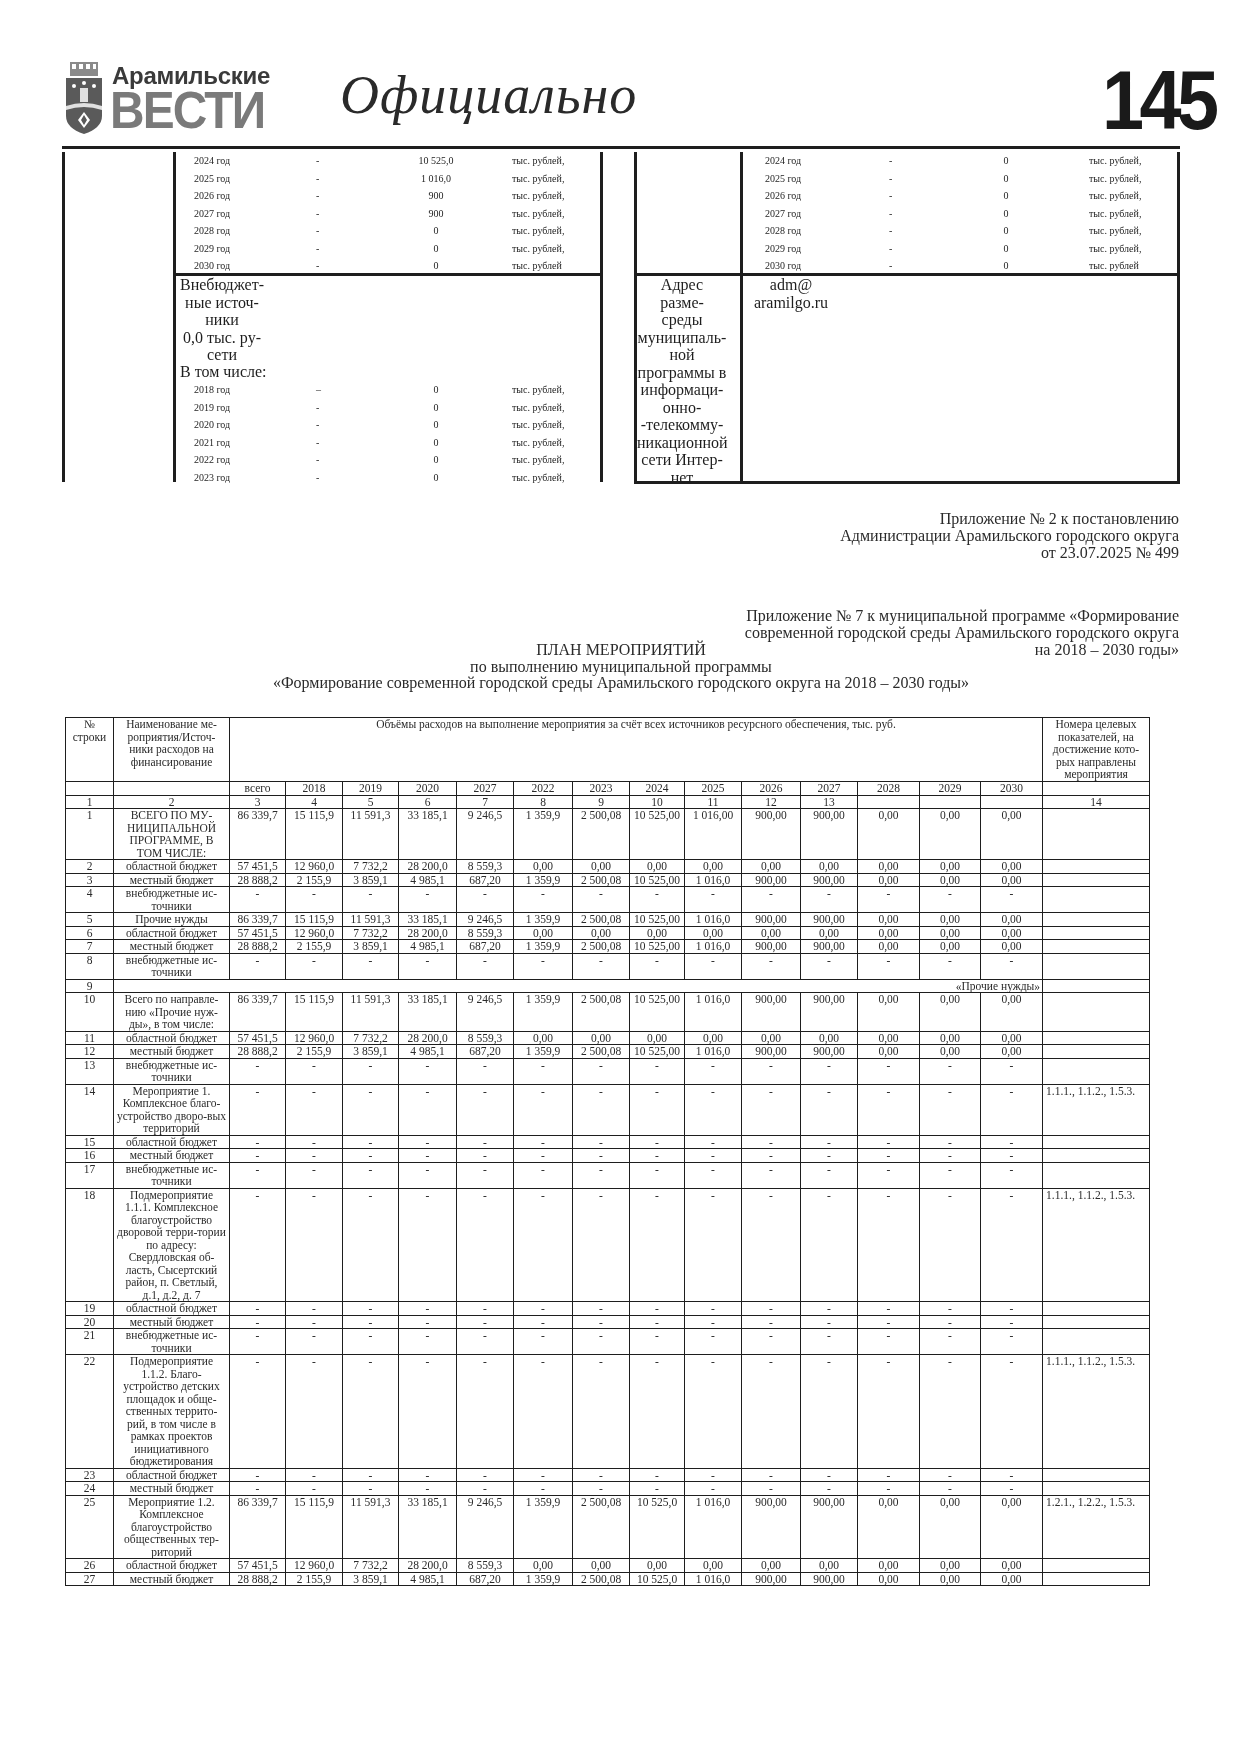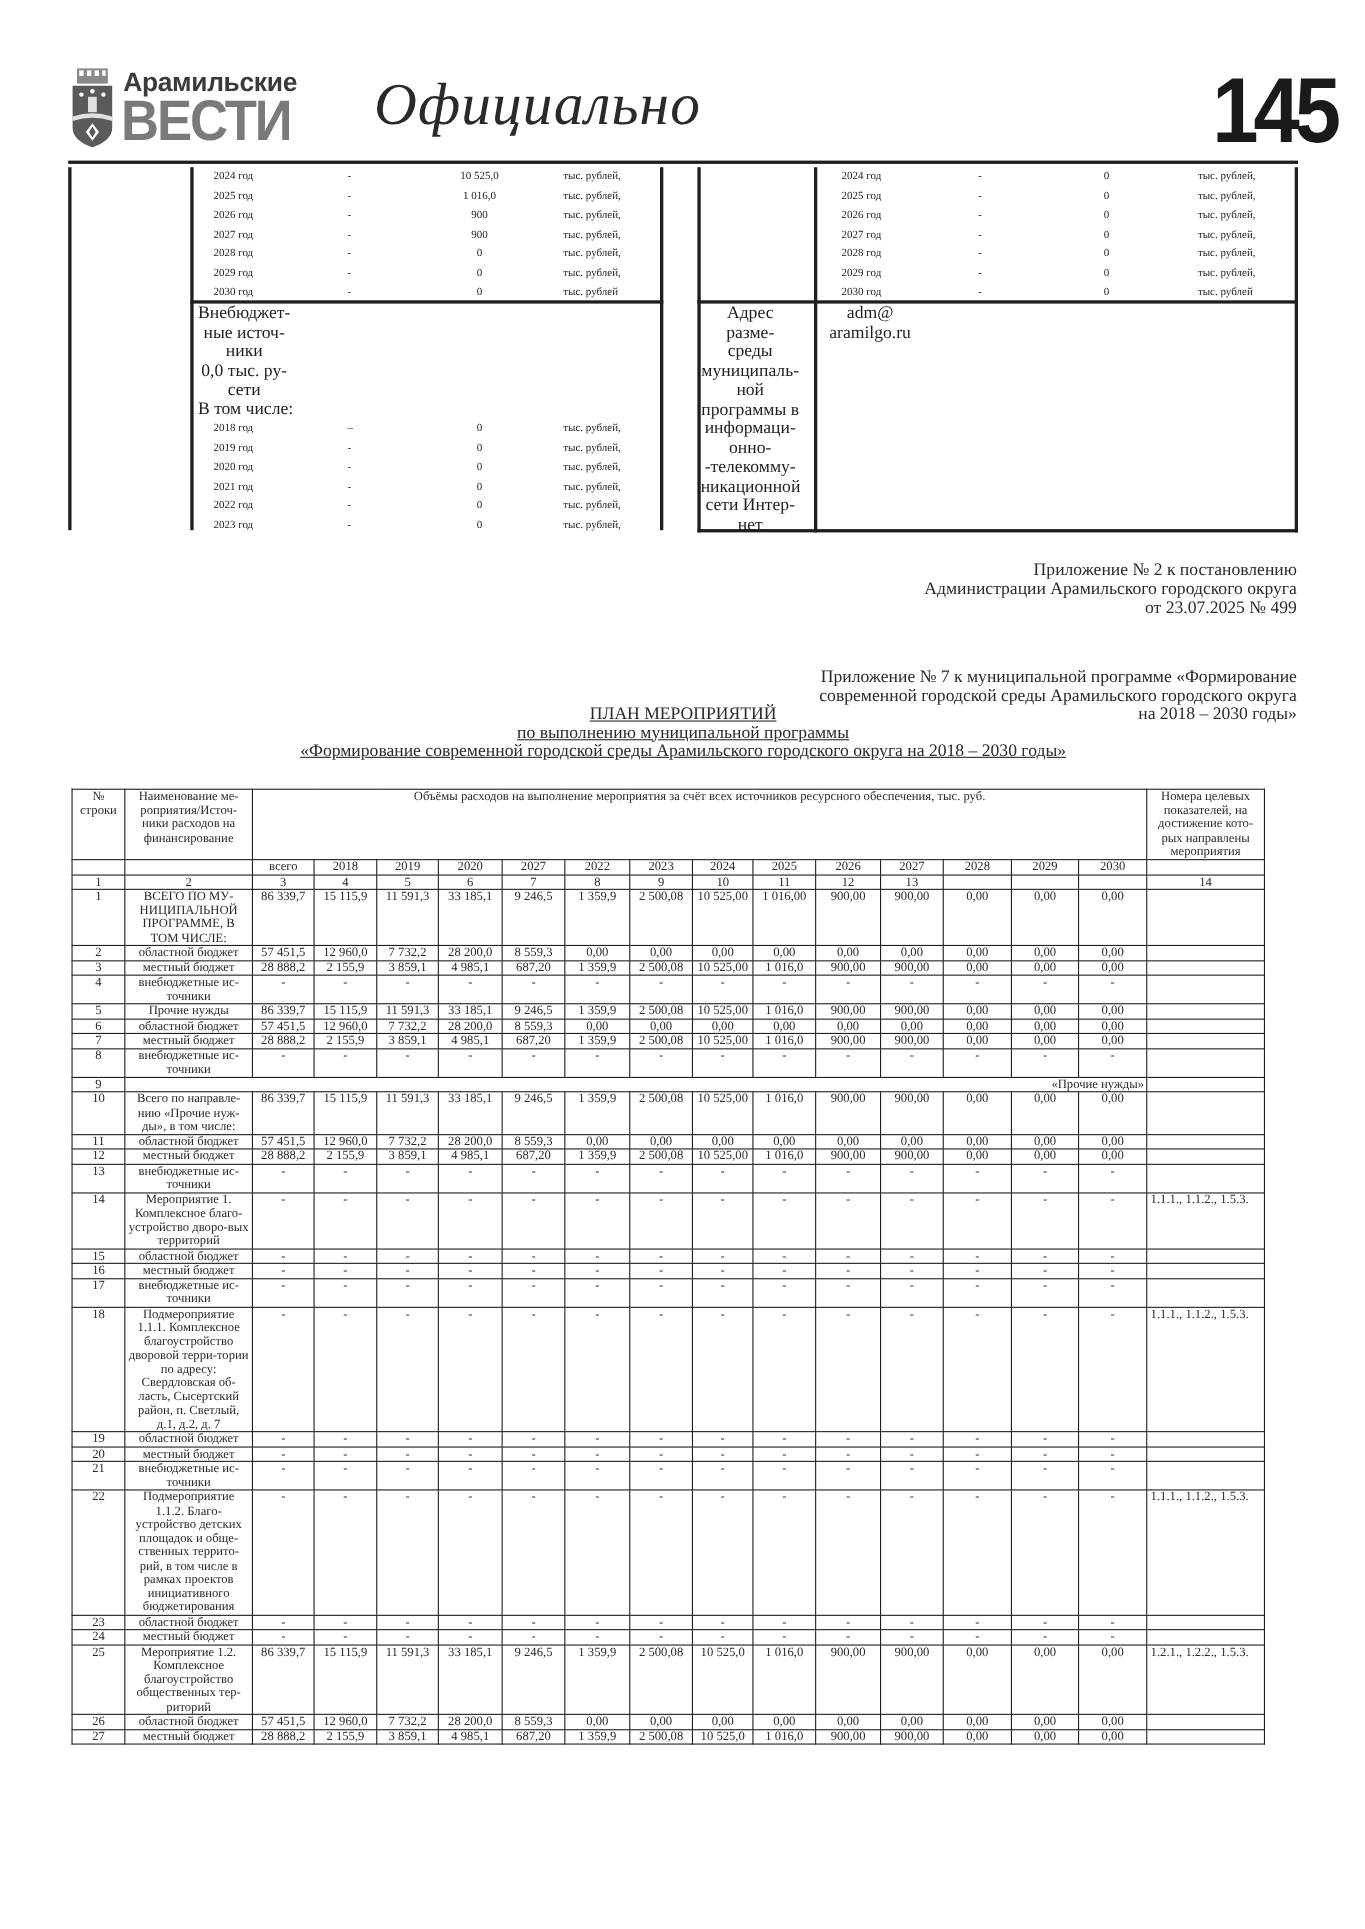--- a/index.html
+++ b/index.html
@@ -39,21 +39,21 @@
   .cont-right .bline { position: absolute; left: 0; top: 329px; width: 546px; height: 3px; background: #1e1e1e; }
 
   .yr-list { position: absolute; font-size: 10px; line-height: 17.5px; }
   .yr-row { position: relative; height: 17.5px; white-space: nowrap; }
   .yr-row span { position: absolute; top: 0; }
 
   .src-text { position: absolute; text-align: center; font-size: 16px; line-height: 17.5px; }
 
   
   .appendix { position: absolute; right: 62px; text-align: right; font-size: 16px; line-height: 17px; color: #2a2a2a; }
-  .plan-title { position: absolute; left: 62px; width: 1118px; text-align: center; font-size: 16px; line-height: 16.5px; color: #2a2a2a; text-decoration: underline; }
+  .plan-title { position: absolute; left: 62px; width: 1118px; text-align: center; font-size: 16px; line-height: 16.5px; color: #2a2a2a; }
 
   
   table.plan { position: absolute; left: 65px; top: 717px; border-collapse: collapse; table-layout: fixed;
                font-family: "Liberation Serif", serif; font-size: 11.5px; line-height: 12.5px; color: #2a2a2a; }
   table.plan td { border: 1.5px solid #1e1e1e; padding: 0 2px; text-align: center; vertical-align: top; overflow: hidden; }
   table.plan td.target { text-align: left; padding-left: 3px; }
   table.plan td.left { text-align: right; padding-left: 3px; }
 </style>
 </head>
 <body>

